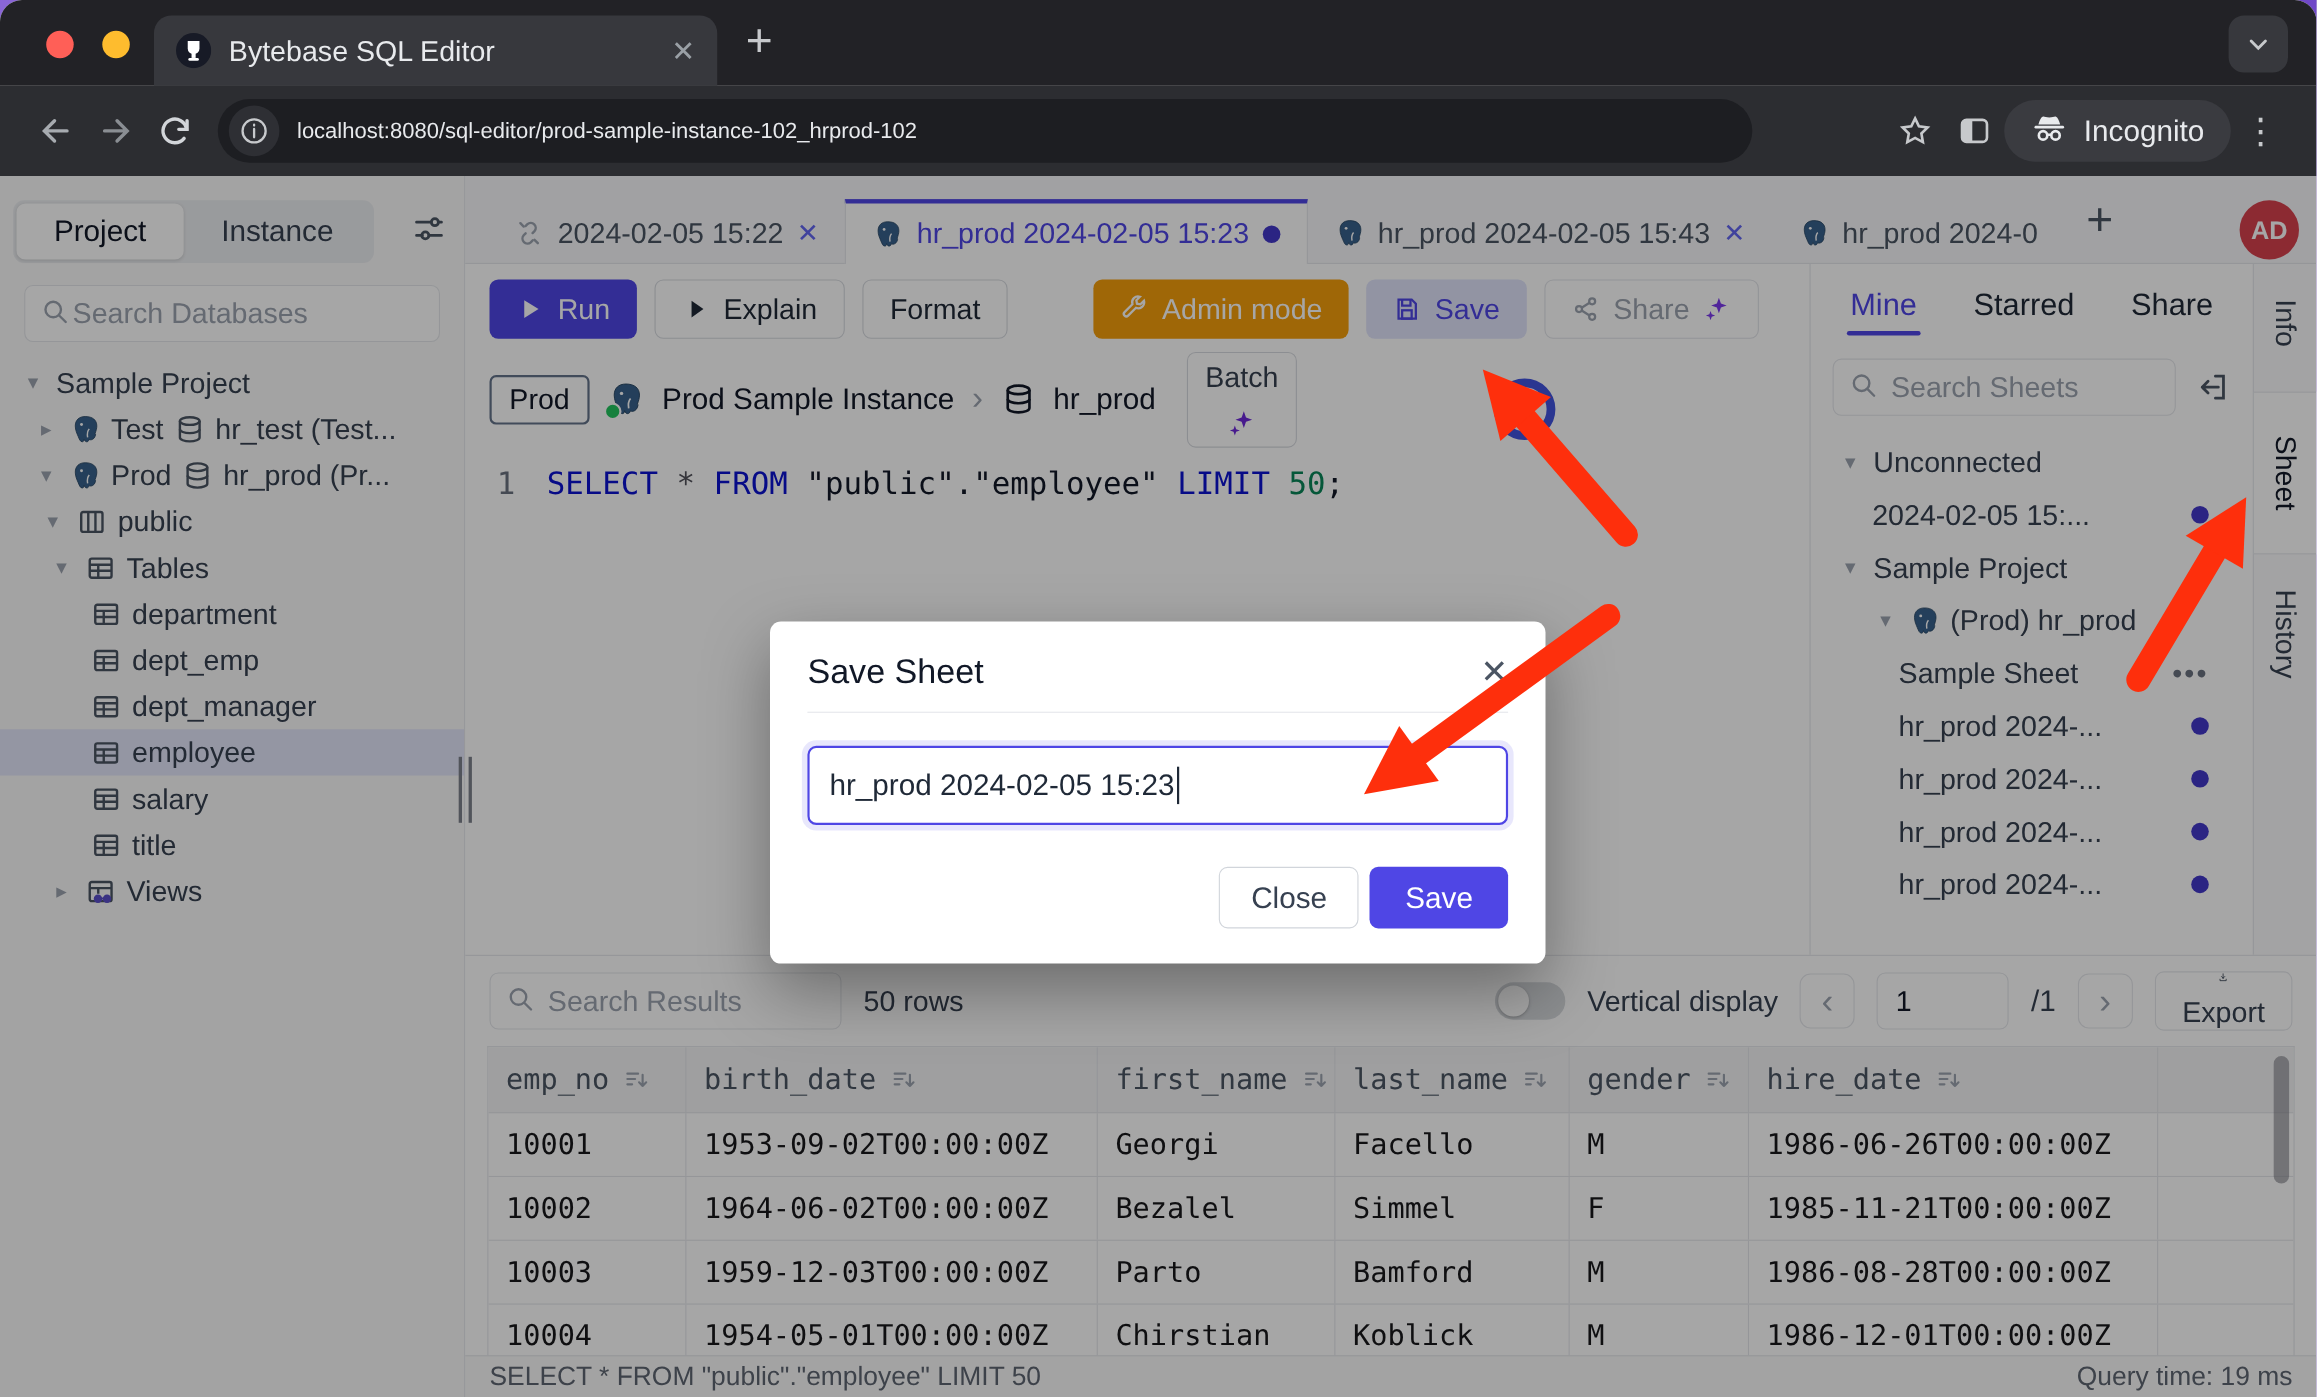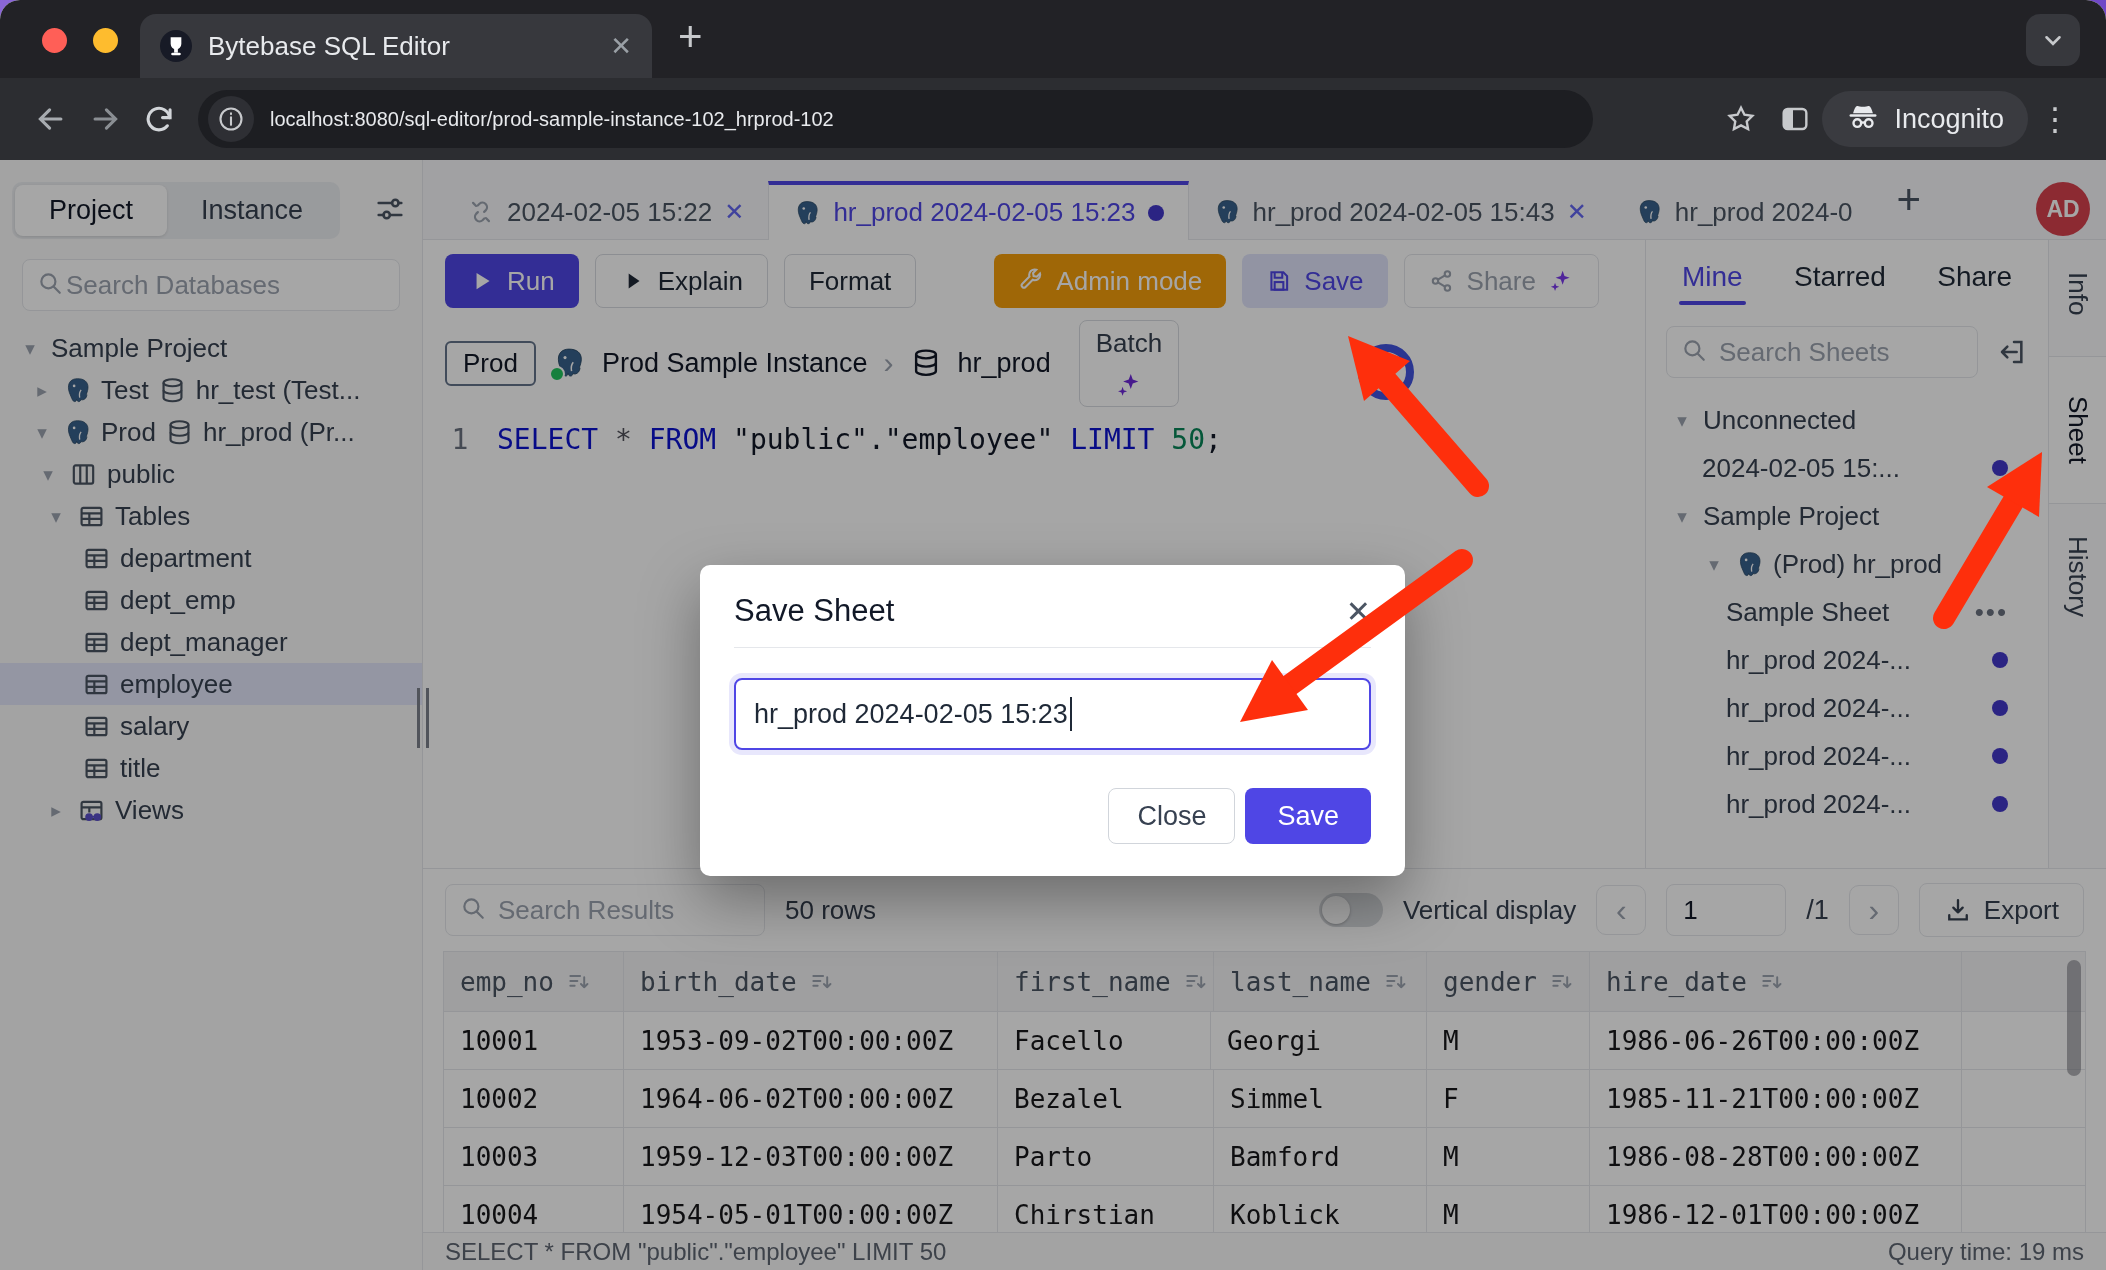--- a/index.html
+++ b/index.html
@@ -134,21 +134,21 @@
   .toggle{width:64px;height:34px;border-radius:17px;background:#d7dade;position:relative;flex:0 0 auto;}
   .knob{position:absolute;left:3px;top:3px;width:28px;height:28px;border-radius:50%;background:#fff;
         box-shadow:0 1px 3px rgba(0,0,0,.25);}
   .tog-label{font-size:26px;color:#374151;}
   .pagebtn{width:48px;height:48px;border:1px solid #e5e7eb;border-radius:10px;display:grid;place-items:center;
            color:#9ca3af;font-size:32px;line-height:1;}
   .pageinput{width:120px;height:52px;border:1px solid #e5e7eb;border-radius:8px;font-size:26px;color:#111827;
              padding:0 16px;box-sizing:border-box;font-family:inherit;outline:none;}
   .pagetotal{font-size:27px;color:#374151;}
   .export{height:52px;border:1px solid #e5e7eb;border-radius:8px;display:flex;align-items:center;gap:12px;
-          padding:0 24px;font-size:26px;color:#374151;}
+          padding:0 24px;font-size:26px;color:#374151;flex-direction:column;}
   .tablewrap{position:relative;margin:0 20px;height:282px;overflow:hidden;border:1px solid #e5e7eb;border-bottom:none;box-sizing:border-box;}
   .thead{height:60px;background:#f4f5f6;display:flex;border-bottom:1px solid #e5e7eb;box-sizing:border-box;}
   .th{display:flex;align-items:center;gap:12px;padding-left:16px;font-family:"DejaVu Sans Mono",monospace;
       font-size:26px;color:#4b5563;border-right:1px solid #e5e7eb;box-sizing:border-box;flex:0 0 auto;}
   .th .sorticon{width:26px;height:26px;color:#9ca3af;}
   .tr{height:58px;display:flex;border-bottom:1px solid #e5e7eb;box-sizing:border-box;}
   .td{display:flex;align-items:center;padding-left:16px;font-family:"DejaVu Sans Mono",monospace;font-size:26px;
       color:#18181b;border-right:1px solid #e5e7eb;box-sizing:border-box;flex:0 0 auto;overflow:hidden;}
   .fill{flex:1 1 auto !important;border-right:none;}
   .vscroll{position:absolute;right:4px;top:8px;width:14px;height:116px;border-radius:7px;background:rgba(113,113,122,.55);}
@@ -675,22 +675,22 @@
                       <path d="M4 6.5h9M4 11h6.5M4 15.5h4"></path>
                       <path d="M16.8 7.5v9.3m0 0 3-3m-3 3-3-3" stroke-linejoin="round"></path>
                     </svg></span>
                 </div>
                 <div class="th fill"></div>
               </div>
             <div id="tbody">
                 <div class="tr">
                   <div class="td" style="width: 180px;">10001</div>
                   <div class="td" style="width: 374px;">1953-09-02T00:00:00Z</div>
+                  <div class="td" style="width: 216px;">Georgi</div>
                   <div class="td" style="width: 213px;">Facello</div>
-                  <div class="td" style="width: 216px;">Georgi</div>
                   <div class="td" style="width: 163px;">M</div>
                   <div class="td" style="width: 372px;">1986-06-26T00:00:00Z</div>
                   <div class="td fill"></div>
                 </div>
                 <div class="tr">
                   <div class="td" style="width: 180px;">10002</div>
                   <div class="td" style="width: 374px;">1964-06-02T00:00:00Z</div>
                   <div class="td" style="width: 216px;">Bezalel</div>
                   <div class="td" style="width: 213px;">Simmel</div>
                   <div class="td" style="width: 163px;">F</div>

